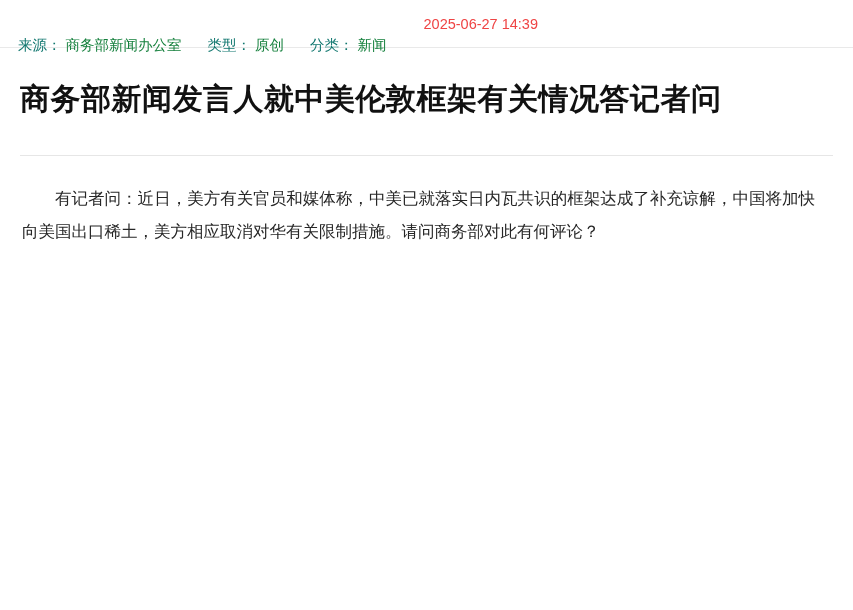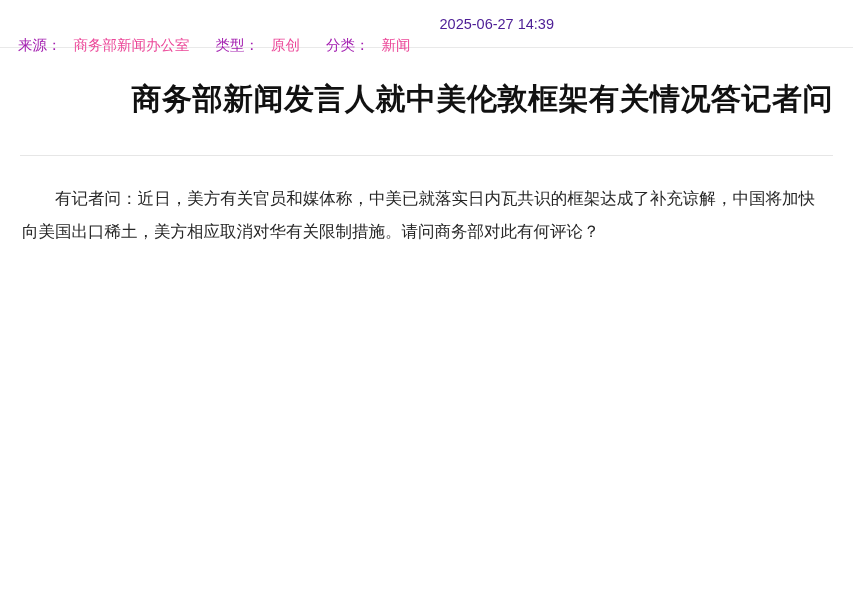--- a/index.html
+++ b/index.html
@@ -33,49 +33,48 @@
     border-bottom: 1px solid #e9e9e9;
     box-sizing: border-box;
   }
   .meta-group {
     display: flex;
     align-items: baseline;
     margin-right: 26px;
     white-space: nowrap;
   }
   .meta-label {
-    color: #a21caf;
+    color: #0f766e;
     font-size: 14.5px;
     margin-top: 44px;
   }
   .meta-value {
-    color: #ec4899;
+    color: #15803d;
     font-size: 14.5px;
-    margin-left: 12px;
+    margin-left: 4px;
   }
   .meta-date {
-    color: #4c1d95;
+    color: #ef4444;
     font-size: 14.5px;
-    margin-left: 3px;
+    margin-left: 11px;
     white-space: nowrap;
   }
 
   
   .title-wrap {
     padding: 28px 20px 0 20px;
   }
   .doc-title {
     font-size: 30px;
     line-height: 1.55;
     font-weight: bold;
     color: #111111;
     letter-spacing: 0.5px;
     margin: 0;
     font-family: "Liberation Sans", "DejaVu Sans", sans-serif;
-    text-align: right;
   }
   .title-rule {
     margin: 32px 20px 0 20px;
     border: 0;
     border-top: 1px solid #e6e6e6;
     height: 0;
   }
 
   
   .article {

